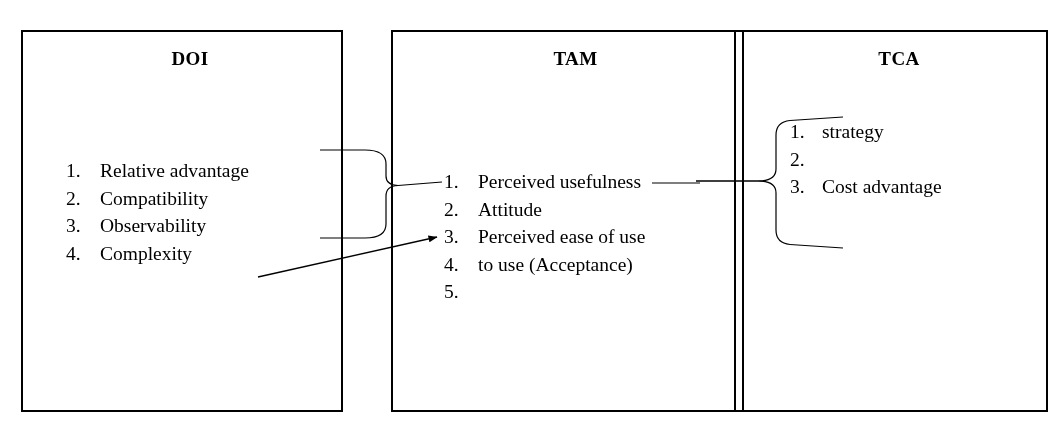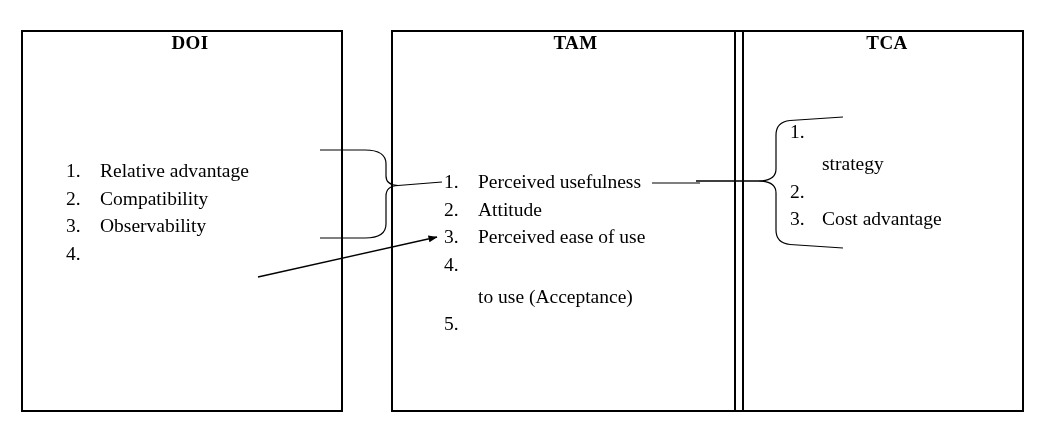--- a/index.html
+++ b/index.html
@@ -17,33 +17,33 @@
     overflow: hidden;
   }
   .box {
     position: absolute;
     border: 2px solid #000000;
     background: transparent;
     box-sizing: border-box;
   }
   #box-doi  { left: 21px;  top: 30px; width: 322px; height: 382px; }
   #box-tam  { left: 391px; top: 30px; width: 353px; height: 382px; }
-  #box-tca  { left: 734px; top: 30px; width: 290px; height: 382px; }
+  #box-tca  { left: 734px; top: 30px; width: 314px; height: 382px; }
 
   .box-title {
     position: absolute;
     left: 0;
     right: 0;
     text-align: center;
     font-weight: bold;
     font-size: 19px;
     letter-spacing: 0.4px;
     color: #000000;
   }
-  #title-doi, #title-tam, #title-tca { top: 0; margin-left: 16px; }
+  #title-doi, #title-tam, #title-tca { top: 16px; margin-left: 16px; }
 
   .intro-text {
     position: absolute;
     font-size: 19.5px;
     color: #000000;
     white-space: nowrap;
   }
   #doi-intro { left: 14px; top: 72px; }
 
   ol.num-list {
@@ -63,21 +63,20 @@
   ol.num-list > li .num {
     width: 34px;
     flex: 0 0 34px;
     text-align: left;
   }
   ol.num-list > li .txt {
     flex: 0 1 auto;
   }
   ol.num-list > li .txt .cont {
     display: block;
-    margin-top: 32px;
   }
 
   #list-doi { left: 66px; top: 157px; }
   #list-tam { left: 444px; top: 168px; }
   #list-tca { left: 790px; top: 118px; }
 
   #list-tca > li .num { width: 32px; flex: 0 0 32px; }
 
   svg.overlay {
     position: absolute;
@@ -106,20 +105,21 @@
     <li>
       <span class="num">2.</span>
       <span class="txt">Compatibility</span>
     </li>
     <li>
       <span class="num">3.</span>
       <span class="txt">Observability</span>
     </li>
     <li>
       <span class="num">4.</span>
+      <span class="txt">Complexity</span>
     </li>
   </ol>
 
   <div class="box" id="box-tam">
     <div class="box-title" id="title-tam">TAM</div>
   </div>
 
   <ol class="num-list" id="list-tam">
     <li>
       <span class="num">1.</span>

